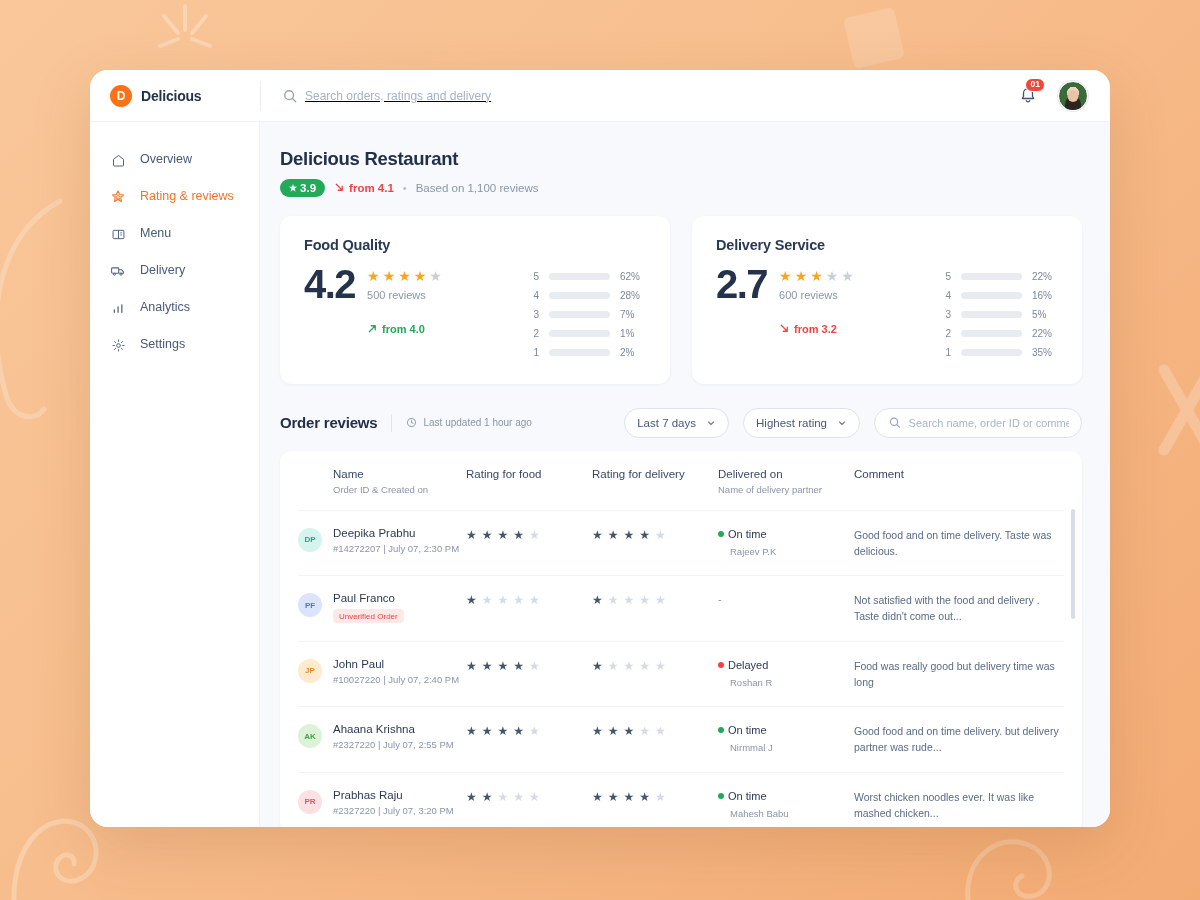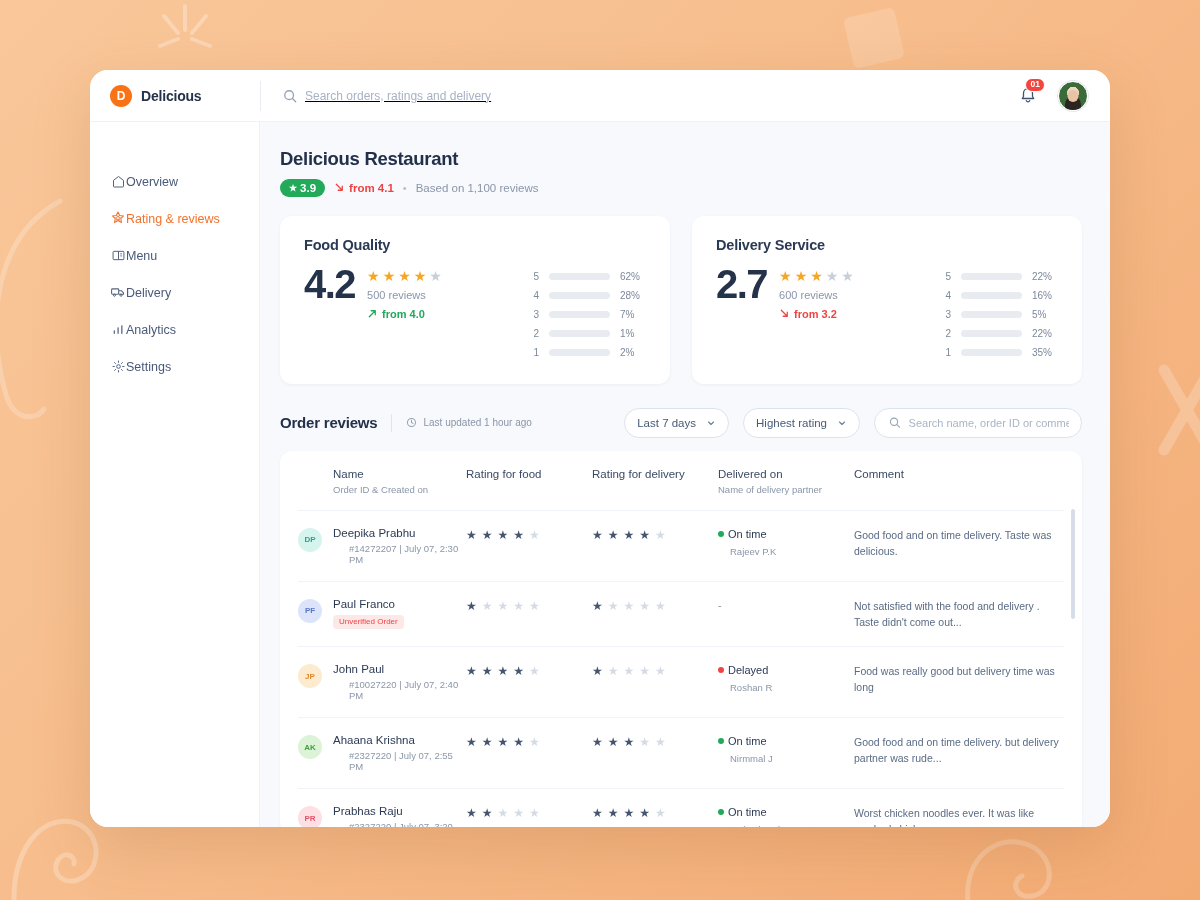--- a/index.html
+++ b/index.html
@@ -104,21 +104,21 @@
   .app-body { flex: 1; display: flex; min-height: 0; }
 
   
   .sidebar {
     width: 170px; flex: 0 0 170px;
     background: #fff;
     padding-top: 30px;
     border-right: 1px solid #eef1f6;
   }
   .nav-item {
-    display: flex; align-items: flex-end; 
+    display: flex; align-items: flex-start; gap: 14px;
     height: 37px; padding-left: 20px;
     color: #49597a; font-size: 12.5px;
     cursor: pointer;
   }
   .nav-item.active { color: #f2722b; }
   .nav-icon { width: 16px; height: 16px; display: flex; align-items: center; justify-content: center; flex: 0 0 16px; }
 
   
   .main {
     flex: 1; background: #f7f9fc;
@@ -150,21 +150,21 @@
   }
   .card-title { font-size: 14.5px; font-weight: bold; color: #2b3a54; letter-spacing: -.2px; }
   .card-inner { display: flex; gap: 18px; margin-top: 12px; align-items: flex-start; }
   .score-block { display: flex; align-items: flex-start; gap: 12px; width: 210px; flex: 0 0 210px; }
   .big-score { font-size: 40px; font-weight: bold; color: #24324a; line-height: .95; letter-spacing: -1.5px; }
   .score-meta { padding-top: 4px; }
   .stars-row { display: flex; gap: 3px; font-size: 14px; line-height: 1; }
   .star-on { color: #f5a623; }
   .star-off { color: #c9cfd8; }
   .reviews-count { font-size: 11px; color: #8a96a9; margin-top: 6px; }
-  .score-trend { display: flex; align-items: center; gap: 4px; font-size: 11px; font-weight: bold; margin-top: 7px; }
+  .score-trend { display: flex; align-items: center; gap: 4px; font-size: 11px; font-weight: bold; margin-top: 22px; }
 
   .bars { flex: 1; padding-top: 2px; }
   .bar-row { display: flex; align-items: center; gap: 10px; height: 19px; }
   .bar-label { font-size: 10px; color: #7d889b; width: 7px; text-align: right; }
   .bar-track { flex: 1; height: 7px; background: #e8ecf1; border-radius: 4px; overflow: hidden; }
   .bar-fill { height: 100%; border-radius: 4px; }
   .bar-pct { font-size: 10px; color: #7d889b; width: 26px; }
 
   
   .reviews-head {
@@ -208,21 +208,21 @@
   .c-delivery { width: 126px; flex: 0 0 126px; }
   .c-delivered { width: 136px; flex: 0 0 136px; }
   .c-comment { flex: 1; }
 
   .avatar-sm {
     width: 24px; height: 24px; border-radius: 50%; flex: 0 0 24px;
     display: flex; align-items: center; justify-content: center;
     font-size: 8px; font-weight: bold; margin-top: 1px;
   }
   .nm { font-size: 11.5px; color: #2b3a54; }
-  .sub { font-size: 9.5px; color: #8a96a9; margin-top: 4px; margin-left: 16px; }
+  .sub { font-size: 9.5px; color: #8a96a9; margin-top: 4px; }
   .badge-unverified {
     display: inline-block; margin-top: 5px;
     background: #fde8e8; color: #ef4444;
     font-size: 8px; padding: 2.5px 6px; border-radius: 4px;
   }
   .tstars { display: flex; gap: 5px; font-size: 12px; line-height: 1; padding-top: 2px; }
   .t-on { color: #46556f; }
   .t-off { color: #d5dbe5; }
   .dstatus { display: flex; align-items: center; gap: 4px; font-size: 11px; color: #2b3a54; padding-top: 1px; }
   .sdot { width: 6px; height: 6px; border-radius: 50%; }

